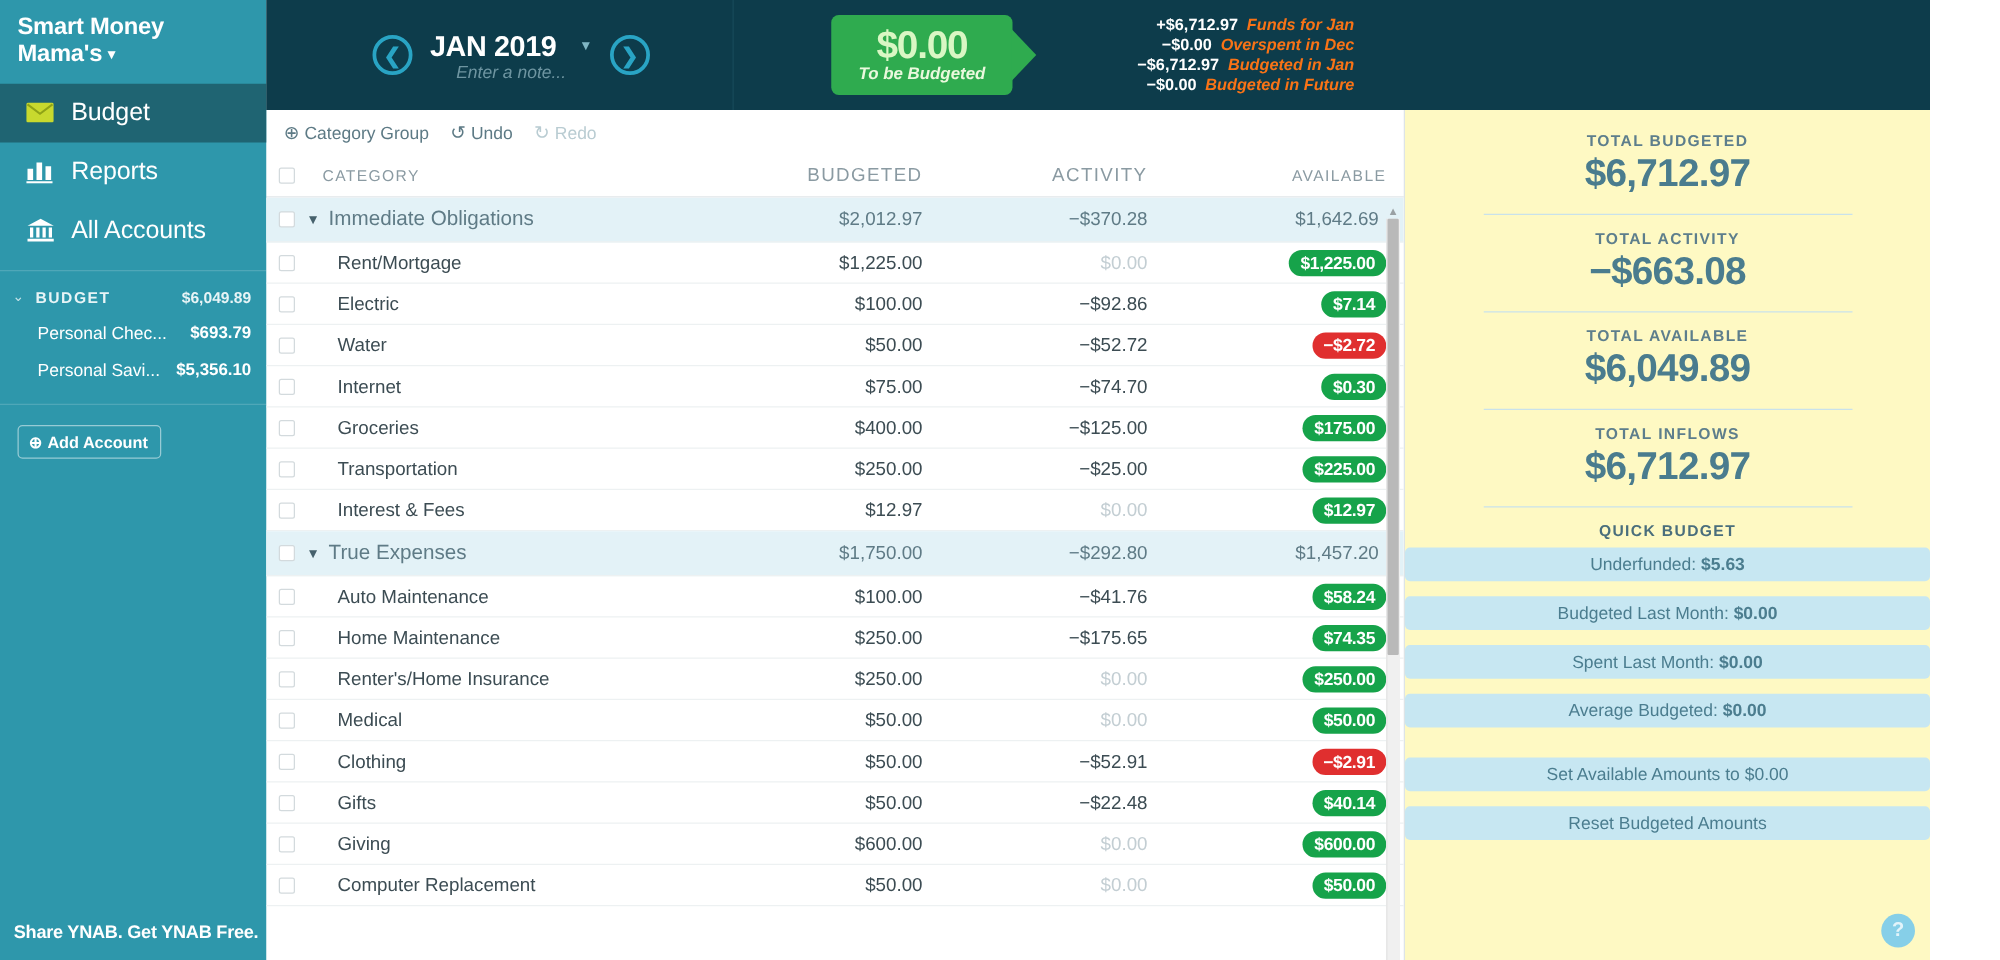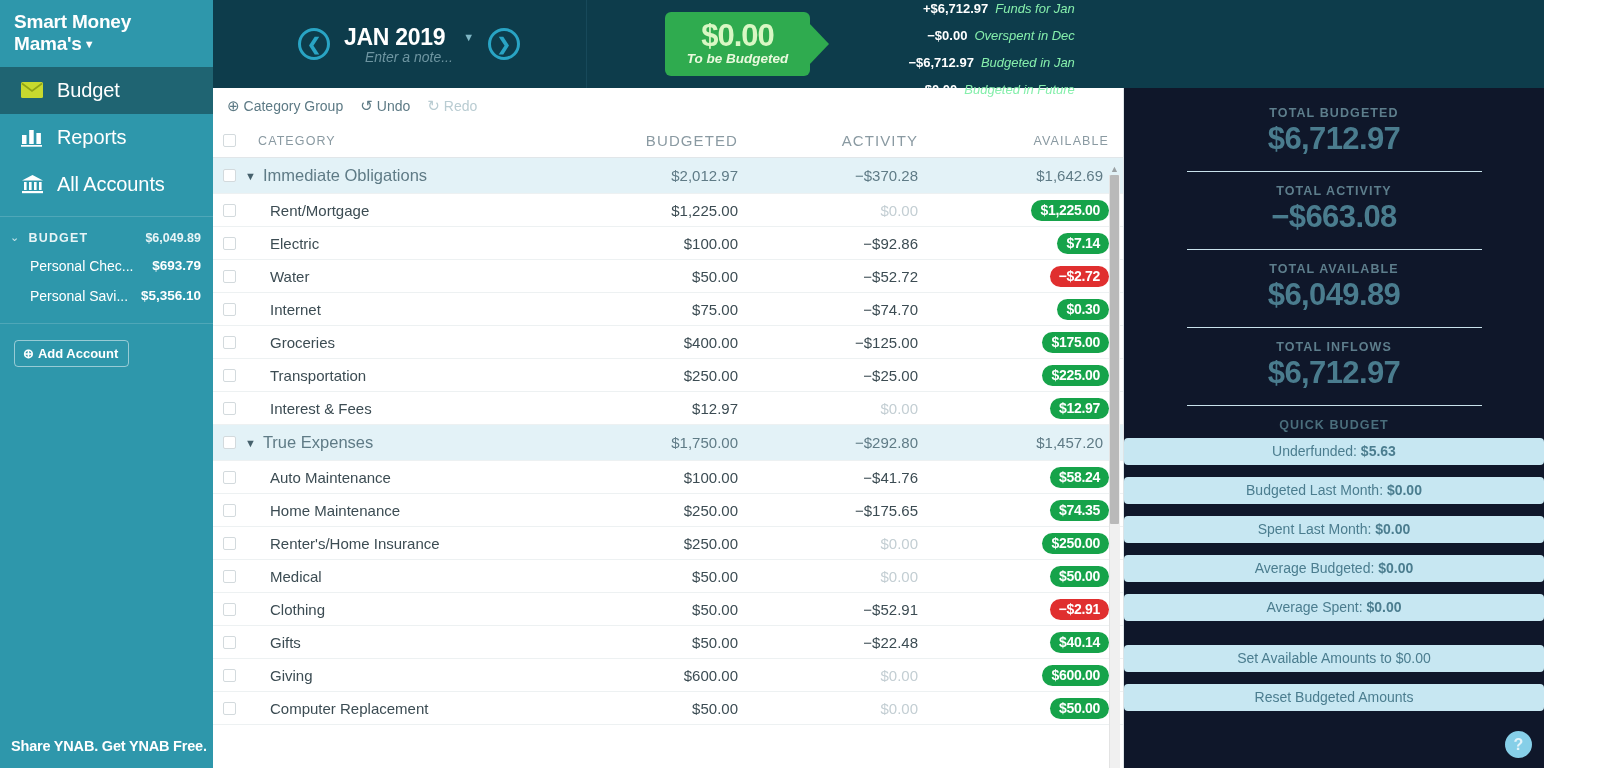--- a/index.html
+++ b/index.html
@@ -82,21 +82,21 @@
   .tbb:after {
     content:""; position:absolute; right:-19px; top:50%; transform:translateY(-50%);
     border-top:21px solid transparent; border-bottom:21px solid transparent;
     border-left:20px solid #2fab4f;
   }
   .tbb-amt { color:#d9f7c4; font-size:31px; font-weight:bold; letter-spacing:-1px; line-height:1.05;}
   .tbb-lbl { color:#eaf9dd; font-size:13.5px; font-style:italic; font-weight:bold; margin-top:-1px;}
   .breakdown { margin-left:42px; }
   .bd-row { display:flex; align-items:baseline; gap:7px; line-height:15.8px; justify-content:flex-end;}
   .bd-amt { color:#fff; font-size:13px; font-weight:bold; min-width:82px; text-align:right;margin-left:23px; }
-  .bd-lbl { color:#86efac; font-size:13px; font-style:italic; font-weight:normal;margin-top:11px; }
+  .bd-lbl { color:#f97316; font-size:13px; font-style:italic; font-weight:bold; }
 
   
   .content { flex:1; display:flex; background:#fff; }
   .budget-pane { width:910px; flex:0 0 910px; display:flex; flex-direction:column; background:#fff;}
   .toolbar {
     height:36px; display:flex; align-items:center; gap:17px; padding-left:14px;
     font-size:14px; flex:0 0 36px;
   }
   .tb-btn { display:flex; align-items:center; gap:4px; color:#5d7a85; }
   .tb-btn.disabled { color:#b9ccd2; }
@@ -137,21 +137,21 @@
     position:absolute; right:3px; top:6px; width:11px; bottom:0;
   }
   .sb-track { position:absolute; top:11px; bottom:0; width:11px; background:#f0f0f0; border-left:1px solid #e3e3e3;}
   .sb-thumb { position:absolute; top:11px; width:9px; left:1px; height:349px; background:#b9b9b9; border-radius:1px; }
   .sb-arrow { position:absolute; top:0; left:1px; color:#9aa1a4; font-size:9px; line-height:10px; }
 
   .vsep { width:1px; background:#dde4e7; }
 
   
   .inspector {
-    flex:1; background:#0f172a; padding-top:18px;
+    flex:1; background:#fef9c3; padding-top:18px;
     display:flex; flex-direction:column; align-items:center; position:relative;
   }
   .stat { text-align:center; width:100%; }
   .stat-lbl {
     color:#5d7e8c; font-size:12.5px; font-weight:bold; letter-spacing:1.1px;
   }
   .stat-val { color:#4a7c8e; font-size:31px; font-weight:bold; letter-spacing:-0.6px; margin-top:1px;}
   .hr { height:1px; background:#c9e2eb; width:295px; margin:14px 0 12px 0; }
   .qb-title { color:#4a6e7c; font-size:12.5px; font-weight:bold; letter-spacing:1.1px; margin-bottom:6px;}
   .qb-btn {
@@ -574,21 +574,20 @@
           <div class="stat-val">$6,712.97</div>
         </div>
         <div class="hr"></div>
 
         <div class="qb-title">QUICK BUDGET</div>
         <div id="qb-list">
             <div class="qb-btn"><span>Underfunded: </span><b>$5.63</b></div>
             <div class="qb-btn"><span>Budgeted Last Month: </span><b>$0.00</b></div>
             <div class="qb-btn"><span>Spent Last Month: </span><b>$0.00</b></div>
             <div class="qb-btn"><span>Average Budgeted: </span><b>$0.00</b></div>
-            <div class="qb-btn"><span>Average Spent: </span><b>$0.00</b></div>
           </div>
         <div class="qb-gap"></div>
         <div id="qb-actions">
             <div class="qb-btn">Set Available Amounts to $0.00</div>
             <div class="qb-btn">Reset Budgeted Amounts</div>
           </div>
 
         <div class="help-btn">
           <span>?</span>
         </div>

